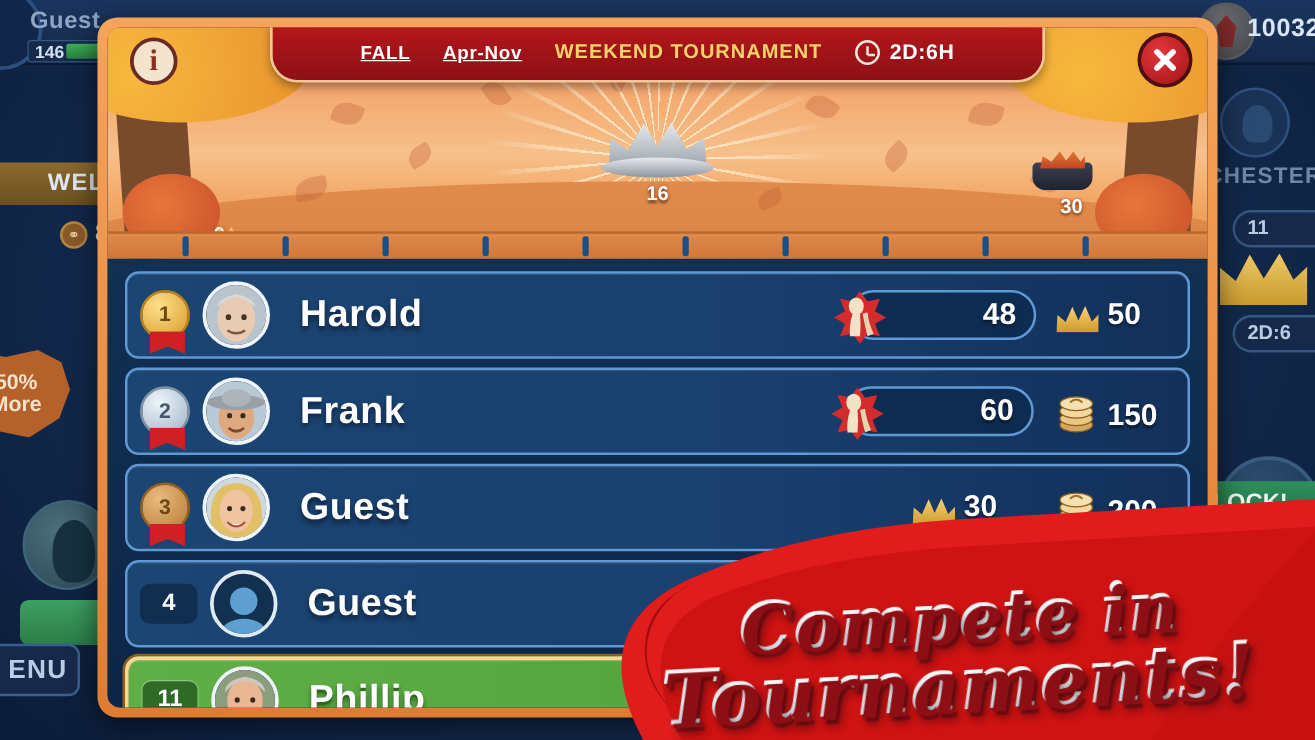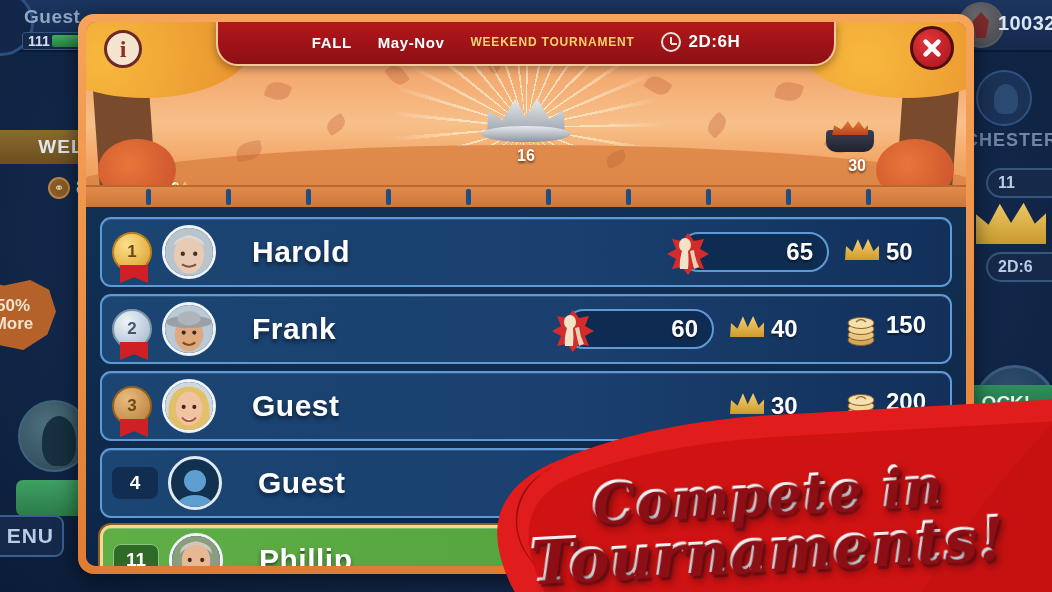--- a/index.html
+++ b/index.html
@@ -233,22 +233,22 @@
 
   
   .hdr{
     position:absolute; left:50%; top:-2px; transform:translateX(-50%);
     width:620px; height:46px; border-radius:0 0 22px 22px;
     background:linear-gradient(#b5171b,#8c1015);
     border:2px solid #f2c79a; border-top:none;
     display:flex; align-items:center; justify-content:center; gap:26px;
     box-shadow:0 3px 8px rgba(0,0,0,.35);
   }
-  .hdr-txt{ font-size:15px; font-weight:bold; color:#ffffff; letter-spacing:.6px;}
-  .hdr-title{ font-size:12px; font-weight:bold; color:#f6d36a; letter-spacing:.8px;}
+  .hdr-txt{ font-size:15px; font-weight:bold; color:#ffffff; letter-spacing:.6px;text-decoration:underline;}
+  .hdr-title{ font-size:16px; font-weight:bold; color:#f6d36a; letter-spacing:.8px;}
   .hdr-time{ display:flex; align-items:center; gap:8px;}
   .clock-ic{ width:20px; height:20px; border-radius:50%; border:2px solid #f0e6dc; position:relative;}
   .clock-ic:before{ content:''; position:absolute; left:7px; top:3px; width:2px; height:7px; background:#f0e6dc;}
   .clock-ic:after{ content:''; position:absolute; left:8px; top:9px; width:6px; height:2px; background:#f0e6dc;}
   .hdr-timeval{ font-size:17px; font-weight:bold; color:#ffffff; letter-spacing:.5px;}
 
   .info-btn{
     position:absolute; left:18px; top:8px; width:38px; height:38px; border-radius:50%;
     background:#f4e4cf; border:3px solid #6b2a26;
     display:flex; align-items:center; justify-content:center;
@@ -309,38 +309,38 @@
   .avatar.generic:after{
     content:''; position:absolute; left:13px; top:11px; width:22px; height:22px;
     border-radius:50%; background:#5e9ed0;
   }
   .avatar.generic:before{
     content:''; position:absolute; left:5px; top:36px; width:38px; height:26px;
     border-radius:50% 50% 0 0; background:#5e9ed0;
   }
   .face{ position:absolute; inset:0; }
   .pname{
-    margin-left:36px; font-size:30px; font-weight:bold; color:#ffffff;
+    margin-left:24px; font-size:30px; font-weight:bold; color:#ffffff;
     letter-spacing:.5px;
     text-shadow:0 2px 0 #143056,0 3px 4px rgba(0,0,0,.5);
     white-space:nowrap;
   }
   .row.me .pname{ text-shadow:0 2px 0 #2d6b22,0 3px 4px rgba(0,0,0,.45);}
   .stats{ margin-left:auto; display:flex; align-items:center; padding-right:12px;}
   .score-pill{
     display:flex; align-items:center; height:40px; min-width:150px;
     border-radius:20px; background:#0e2c52; border:2px solid #5f9ad6;
     padding:0 14px 0 40px; position:relative; margin-right:16px;
   }
   .pins{
     position:absolute; left:-16px; top:-3px; width:46px; height:46px;
   }
   .score-val{ font-size:24px; font-weight:bold; color:#ffffff; margin-left:auto;
     text-shadow:0 2px 2px rgba(0,0,0,.5);}
-  .stat{ display:flex; align-items:flex-start; gap:7px; margin-right:20px;}
+  .stat{ display:flex; align-items:flex-end; gap:7px; margin-right:20px;}
   .stat:last-child{ margin-right:0;}
   .crown-ic{
     width:34px; height:22px;
     background:linear-gradient(#f7d477,#cf9a2a);
     clip-path:polygon(0 100%,3% 36%,22% 62%,38% 6%,52% 56%,68% 4%,84% 60%,100% 34%,100% 100%);
   }
   .coins-ic{ width:36px; height:36px; position:relative;}
   .stat-val{ font-size:24px; font-weight:bold; color:#ffffff;
     text-shadow:0 2px 2px rgba(0,0,0,.5); min-width:52px;}
 
@@ -368,21 +368,21 @@
 </style>
 </head>
 <body>
 
 <div id="bg">
 
   <div class="bg-topbar"></div>
   <div class="bg-avatar-ring"></div>
   <div class="bg-guest-name">Guest</div>
   <div class="bg-lvl-wrap">
-    <div class="bg-lvl-num">111</div>
+    <div class="bg-lvl-num">146</div>
     <div class="bg-lvl-bar"></div>
   </div>
 
   <div class="bg-coin-chip"></div>
   <div class="bg-coin-val">10032</div>
 
   <div class="bg-welcome">
     <span>WELCO</span>
   </div>
   <div class="bg-key-row">
@@ -463,21 +463,21 @@
         <div class="tick" style="left:460px"></div>
         <div class="tick" style="left:540px"></div>
         <div class="tick" style="left:620px"></div>
         <div class="tick" style="left:700px"></div>
         <div class="tick" style="left:780px"></div>
       </div>
     </div>
 
     <div class="hdr">
       <span class="hdr-txt">FALL</span>
-      <span class="hdr-txt">May-Nov</span>
+      <span class="hdr-txt">Apr-Nov</span>
       <span class="hdr-title">WEEKEND TOURNAMENT</span>
       <span class="hdr-time">
         <span class="clock-ic"></span>
         <span class="hdr-timeval">2D:6H</span>
       </span>
     </div>
 
     <div class="info-btn">i</div>
 
     <div class="close-btn">
@@ -502,21 +502,21 @@
         </div>
         <div class="pname">Harold</div>
         <div class="stats">
           <div class="score-pill">
             <svg class="pins" viewBox="0 0 46 46">
               <path d="M23 2 L29 10 L39 8 L35 18 L44 23 L35 28 L39 38 L29 36 L23 44 L17 36 L7 38 L11 28 L2 23 L11 18 L7 8 L17 10 Z" fill="#d42c2c"></path>
               <ellipse cx="20" cy="14" rx="6" ry="7" fill="#f2e2c6"></ellipse>
               <path d="M17 20 Q14 30 15 38 L23 38 Q24 29 23 20 Z" fill="#f2e2c6"></path>
               <path d="M25 20 Q27 30 29 38 L34 36 Q30 28 29 19 Z" fill="#e8d3b0"></path>
             </svg>
-            <span class="score-val">65</span>
+            <span class="score-val">48</span>
           </div>
           <div class="stat">
             <span class="crown-ic"></span>
             <span class="stat-val">50</span>
           </div>
         </div>
       </div>
 
       <div class="row">
         <div class="medal s">2</div>
@@ -534,24 +534,20 @@
         <div class="pname">Frank</div>
         <div class="stats">
           <div class="score-pill">
             <svg class="pins" viewBox="0 0 46 46">
               <path d="M23 2 L29 10 L39 8 L35 18 L44 23 L35 28 L39 38 L29 36 L23 44 L17 36 L7 38 L11 28 L2 23 L11 18 L7 8 L17 10 Z" fill="#d42c2c"></path>
               <ellipse cx="20" cy="14" rx="6" ry="7" fill="#f2e2c6"></ellipse>
               <path d="M17 20 Q14 30 15 38 L23 38 Q24 29 23 20 Z" fill="#f2e2c6"></path>
               <path d="M25 20 Q27 30 29 38 L34 36 Q30 28 29 19 Z" fill="#e8d3b0"></path>
             </svg>
             <span class="score-val">60</span>
-          </div>
-          <div class="stat">
-            <span class="crown-ic"></span>
-            <span class="stat-val">40</span>
           </div>
           <div class="stat">
             <svg class="coins-ic" viewBox="0 0 36 36">
               <ellipse cx="18" cy="29" rx="13" ry="5.5" fill="#d6a85e" stroke="#8a6324" stroke-width="1"></ellipse>
               <ellipse cx="18" cy="24" rx="13" ry="5.5" fill="#ecc685" stroke="#8a6324" stroke-width="1"></ellipse>
               <ellipse cx="18" cy="18" rx="13" ry="5.5" fill="#f3d79c" stroke="#8a6324" stroke-width="1"></ellipse>
               <ellipse cx="18" cy="12" rx="13" ry="5.5" fill="#f7e0b0" stroke="#8a6324" stroke-width="1"></ellipse>
               <path d="M13 11 q5 -5 10 0" stroke="#9a7330" stroke-width="1.6" fill="none"></path>
             </svg>
             <span class="stat-val">150</span>

